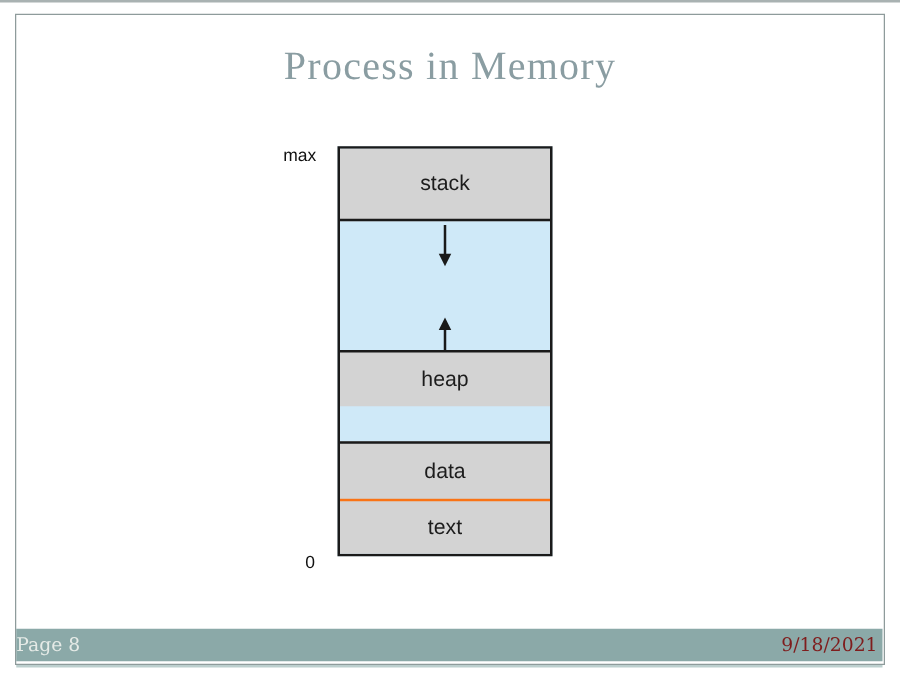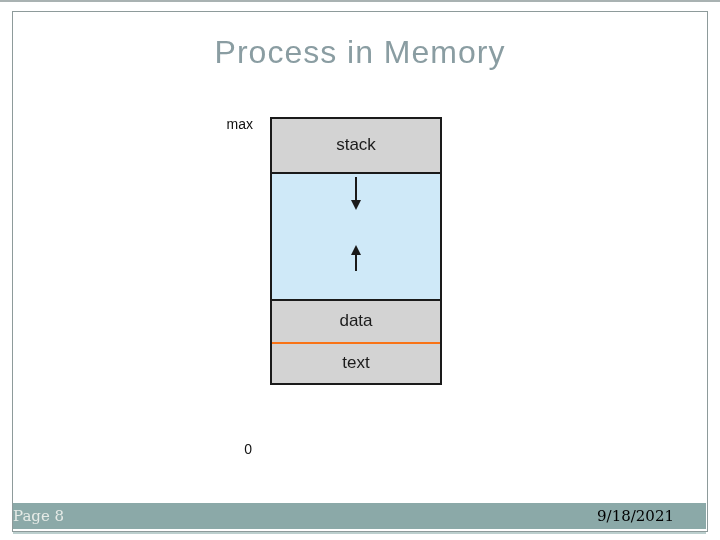--- a/index.html
+++ b/index.html
@@ -21,31 +21,31 @@
     box-sizing: border-box;
     border: 1px solid #8e9b9b;
     background: #ffffff;
   }
 
   
   .title {
     position: absolute; left: 0; top: 34px; width: 720px;
     margin: 0;
     text-align: center;
-    font-family: Liberation Sans, sans-serif;
+    font-family: Liberation Serif, serif;
     font-weight: 400;
     font-size: 32px;
     letter-spacing: 1px;
     color: #8a9da2;
   }
 
   
   .membox {
     position: absolute; left: 270px; top: 117px;
-    width: 172px; height: 268px;
+    width: 172px; height: 328px;
     box-sizing: border-box;
     border: 2px solid #1a1a1a;
     background: #cfe9f8;
     display: flex; flex-direction: column;
   }
   .sec {
     box-sizing: border-box;
     display: flex; align-items: center; justify-content: center;
     font-size: 17px; color: #1c1c1c;
   }
@@ -97,23 +97,23 @@
   .footer-underline {
     position: absolute; left: 13px; top: 532px;
     width: 693px; height: 2px; background: #bccfce;
   }
   .page-num {
     position: absolute; left: 0; right: 0; top: 0;
     text-align: left; line-height: 26px;
     font-size: 15px; color: #e6ebe7;
   }
   .date-label {
-    position: absolute; right: 32px; top: 0;
+    position: absolute; right: 4px; top: 0;
     line-height: 26px;
-    font-size: 15px; color: #000000;
+    font-size: 15px; color: #7f1d1d;
   }
 </style>
 </head>
 <body>
 
 <div class="stage">
 
   <div class="top-line"></div>
   <div class="slide-frame"></div>
 
@@ -129,20 +129,23 @@
     <div class="sec sec-free">
       <div class="arrow arrow-down">
         <i class="shaft"></i>
           <i class="head-down"></i>
       </div>
       <div class="arrow arrow-up">
         <i class="head-up"></i>
           <i class="shaft"></i>
       </div>
     </div>
+    <div class="sec gray sec-heap">
+      <span>heap</span>
+    </div>
     <div class="sec gray sec-data">
       <span>data</span>
     </div>
     <div class="sec gray sec-text">
       <span>text</span>
     </div>
   </div>
 
   <div class="footer-bar">
     <div class="page-num">Page 8</div>

